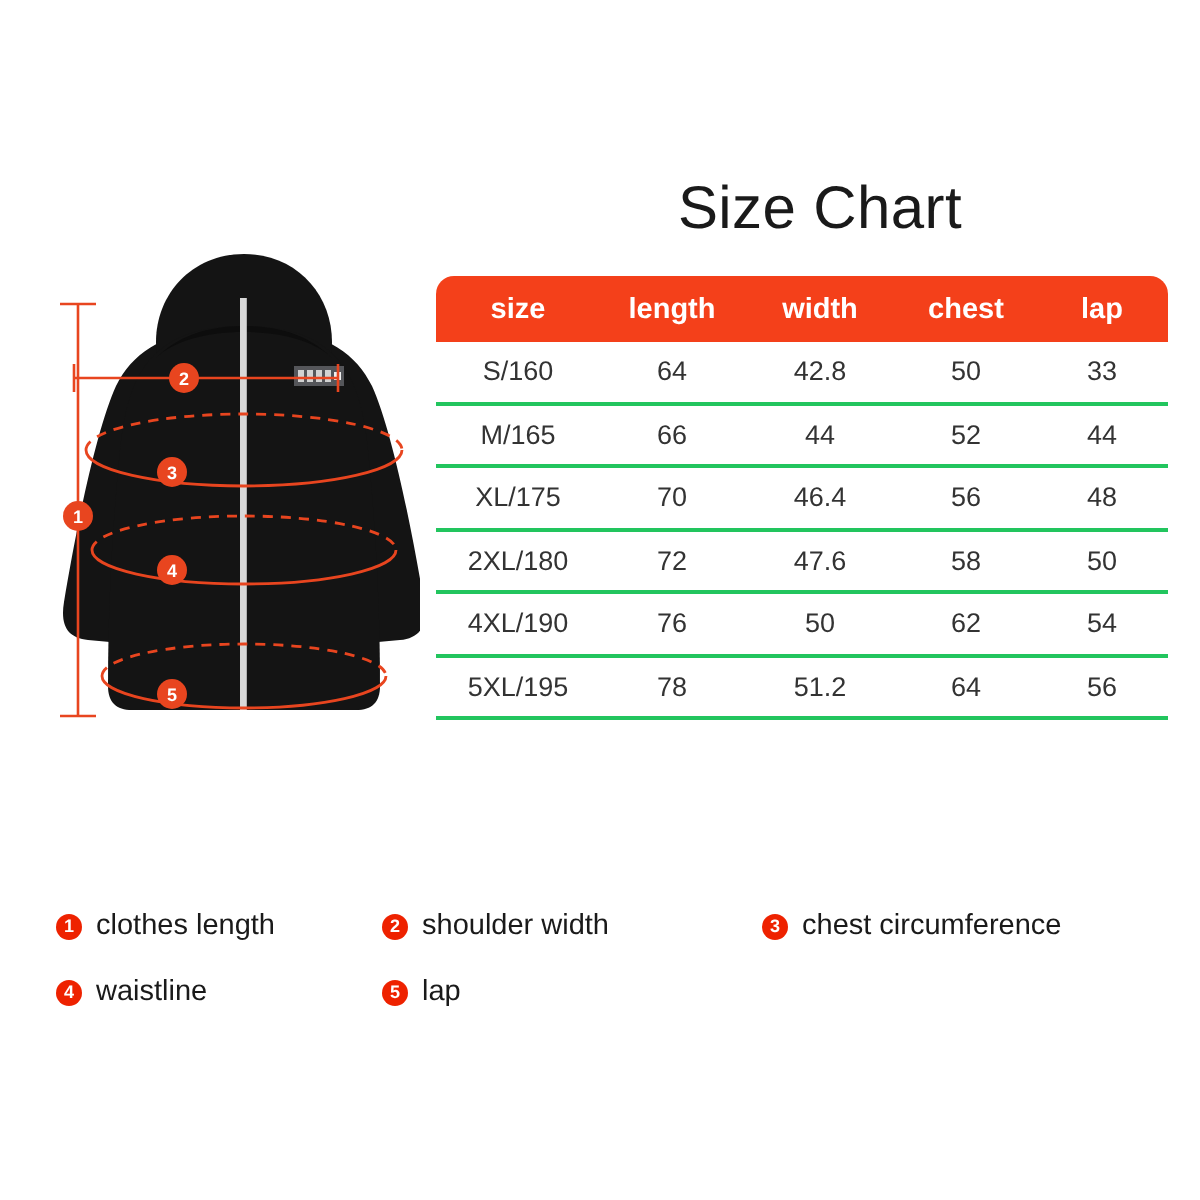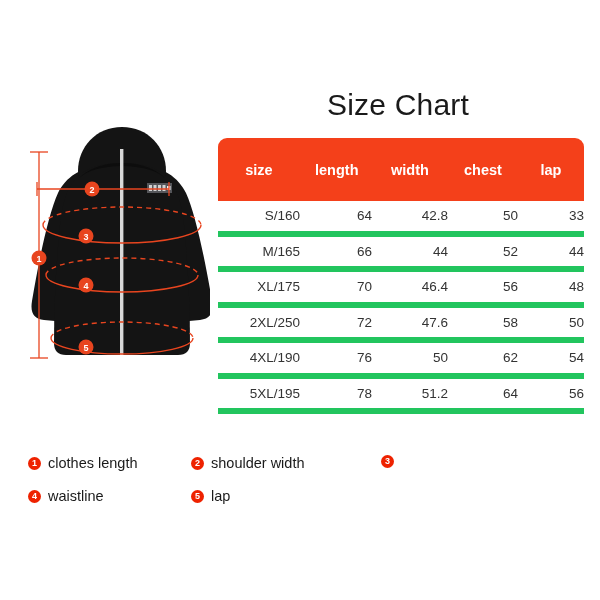--- a/index.html
+++ b/index.html
@@ -16,21 +16,21 @@
   }
   #page {
     position: relative;
     width: 600px;
     height: 600px;
   }
 
   
   #chart-title {
     position: absolute;
-    left: 215px;
+    left: 227px;
     top: 88px;
     width: 366px;
     text-align: center;
     font-size: 30px;
     color: #1a1a1a;
     font-weight: 400;
     letter-spacing: 0.2px;
     white-space: nowrap;
   }
 
@@ -57,39 +57,39 @@
     border-collapse: collapse;
     width: 366px;
     table-layout: fixed;
   }
   table.size-table thead th {
     background: #f4401a;
     color: #ffffff;
     font-size: 14.5px;
     font-weight: bold;
     height: 33px;
-    padding: 15px;
+    padding: 0;
     text-align: center;
     vertical-align: middle;
     margin-top: 28px;
   }
   table.size-table thead tr th:first-child {
     border-top-left-radius: 9px;
   }
   table.size-table thead tr th:last-child {
     border-top-right-radius: 9px;
   }
   table.size-table tbody td {
     height: 29.5px;
     padding: 0;
-    text-align: right;
+    text-align: center;
     vertical-align: middle;
     font-size: 13.5px;
     color: #333333;
-    border-bottom: 6px solid #22c55e;
+    border-bottom: 2px solid #22c55e;
     background: #ffffff;
   }
   .col-size   { width: 82px; }
   .col-length { width: 72px; }
   .col-width  { width: 76px; }
   .col-chest  { width: 70px; }
   .col-lap    { width: 66px; }
 
   
   #legend {
@@ -253,21 +253,21 @@
             <td>44</td>
           </tr>
           <tr>
             <td>XL/175</td>
             <td>70</td>
             <td>46.4</td>
             <td>56</td>
             <td>48</td>
           </tr>
           <tr>
-            <td>2XL/250</td>
+            <td>2XL/180</td>
             <td>72</td>
             <td>47.6</td>
             <td>58</td>
             <td>50</td>
           </tr>
           <tr>
             <td>4XL/190</td>
             <td>76</td>
             <td>50</td>
             <td>62</td>
@@ -289,20 +289,21 @@
       <div class="legend-item legend-pos-0">
         <span class="badge">1</span>
         <span class="legend-label">clothes length</span>
       </div>
       <div class="legend-item legend-pos-1">
         <span class="badge">2</span>
         <span class="legend-label">shoulder width</span>
       </div>
       <div class="legend-item legend-pos-2">
         <span class="badge">3</span>
+        <span class="legend-label">chest circumference</span>
       </div>
     </div>
     <div class="legend-row">
       <div class="legend-item legend-pos-0">
         <span class="badge">4</span>
         <span class="legend-label">waistline</span>
       </div>
       <div class="legend-item legend-pos-1">
         <span class="badge">5</span>
         <span class="legend-label">lap</span>

